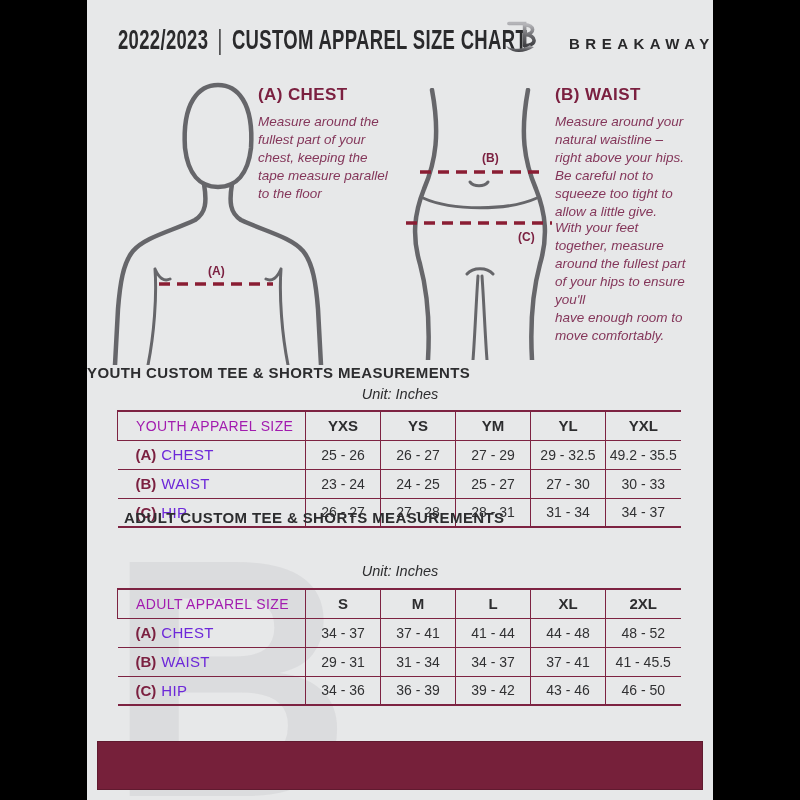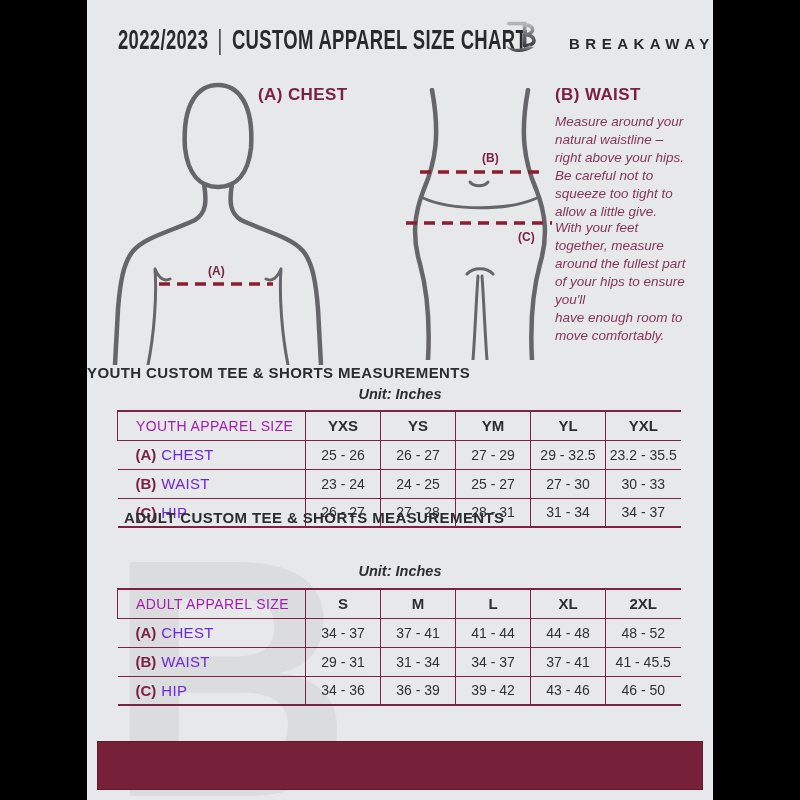--- a/index.html
+++ b/index.html
@@ -34,21 +34,21 @@
   .fig-hips{left:303px;top:88px;}
   .body-line{fill:none;stroke:#66666a;stroke-width:4.5;stroke-linecap:round;}
   .thin-line{fill:none;stroke:#66666a;stroke-width:3;stroke-linecap:round;}
   .dash-line{fill:none;stroke:#8a1d33;stroke-width:3.5;stroke-dasharray:11 7;stroke-linecap:butt;}
   .svg-label{font-size:12px;font-weight:700;fill:#7b2040;}
 
   
   .tbl-title{position:absolute;left:0;width:626px;text-align:left;font-size:15px;
     font-weight:700;letter-spacing:0.4px;color:#2d2d2f;}
   .tbl-unit{position:absolute;left:0;width:626px;text-align:center;font-size:14.5px;
-    font-style:italic;font-weight:700;color:#2d2d2f;}
+    font-style:italic;font-weight:400;color:#2d2d2f;}
   .t-youth-title{top:364px;} .t-youth-unit{top:386px;}
   .t-adult-title{top:509px;margin-left:37px;} .t-adult-unit{top:563px;}
 
   table.size-table{position:absolute;left:30px;width:563px;border-collapse:collapse;table-layout:fixed;
     border-top:2.2px solid #7d2342;border-bottom:2.2px solid #7d2342;}
   .t-youth{top:410px;} .t-adult{top:588px;}
   table.size-table td{height:29px;vertical-align:middle;text-align:center;
     font-size:14px;color:#313133;padding:0;}
   table.size-table td:first-child{width:188px;text-align:left;padding-left:18px;}
   table.size-table td:not(:first-child){border-left:1.5px solid #7d2342;width:75px;}
@@ -111,20 +111,25 @@
       <path class="thin-line" d="M 80,94 C 84,99 94,99 98,94"></path>
       <path class="thin-line" d="M 77,186 C 83,179 97,179 103,186 M 88,188 C 86,216 85,246 83,272 M 92,188 C 94,216 95,246 97,272"></path>
       <path class="dash-line" d="M 30,84 L 150,84"></path>
       <text class="svg-label" x="92" y="74">(B)</text>
       <path class="dash-line" d="M 16,135 L 162,135"></path>
       <text class="svg-label" x="128" y="153">(C)</text>
     </svg>
 
     <section class="instr instr-a">
       <h3>(A) CHEST</h3>
+      <p>Measure around the
+fullest part of your
+chest, keeping the
+tape measure parallel
+to the floor</p>
     </section>
     <section class="instr instr-b">
       <h3>(B) WAIST</h3>
       <p>Measure around your
 natural waistline –
 right above your hips.
 Be careful not to
 squeeze too tight to
 allow a little give.</p>
     </section>
@@ -149,21 +154,21 @@
         <td>YM</td>
         <td>YL</td>
         <td>YXL</td>
       </tr>
       <tr>
         <td><span class="pfx">(A)</span><span class="row-lbl">CHEST</span></td>
         <td>25 - 26</td>
         <td>26 - 27</td>
         <td>27 - 29</td>
         <td>29 - 32.5</td>
-        <td>23.2 - 35.5</td>
+        <td>49.2 - 35.5</td>
       </tr>
       <tr>
         <td><span class="pfx">(B)</span><span class="row-lbl">WAIST</span></td>
         <td>23 - 24</td>
         <td>24 - 25</td>
         <td>25 - 27</td>
         <td>27 - 30</td>
         <td>30 - 33</td>
       </tr>
       <tr>

